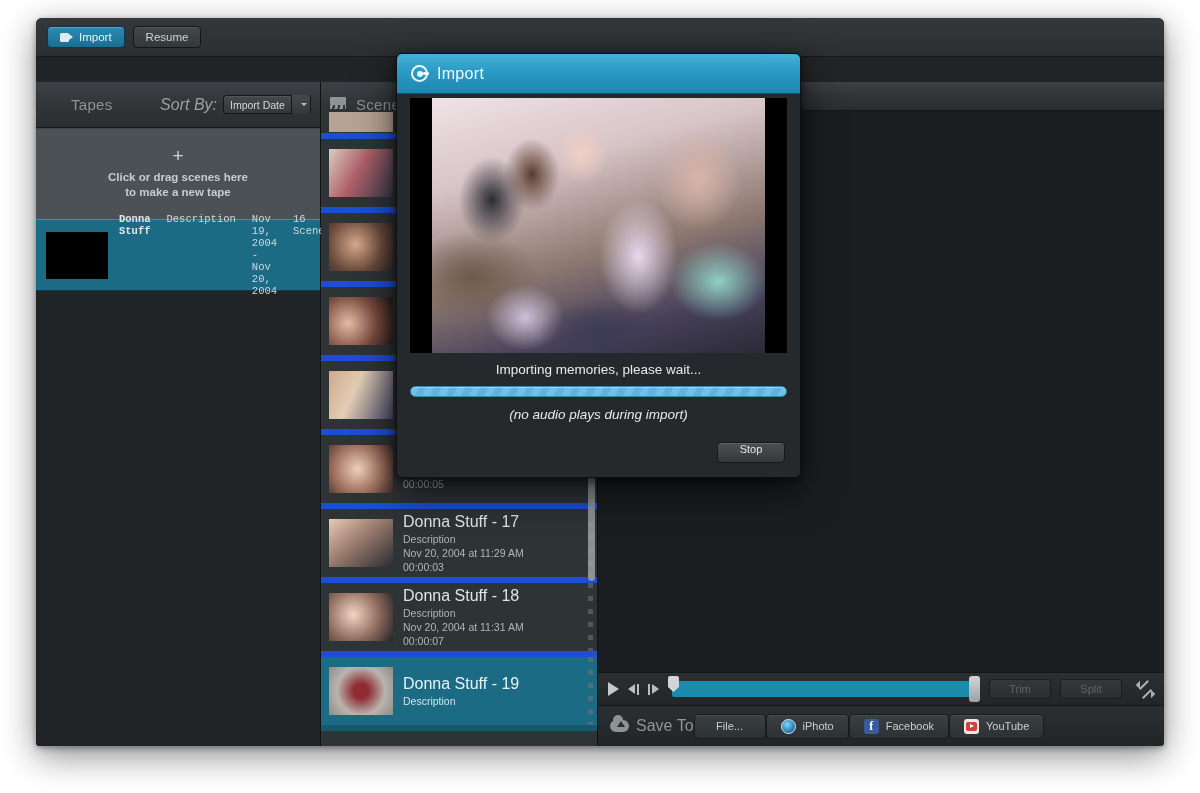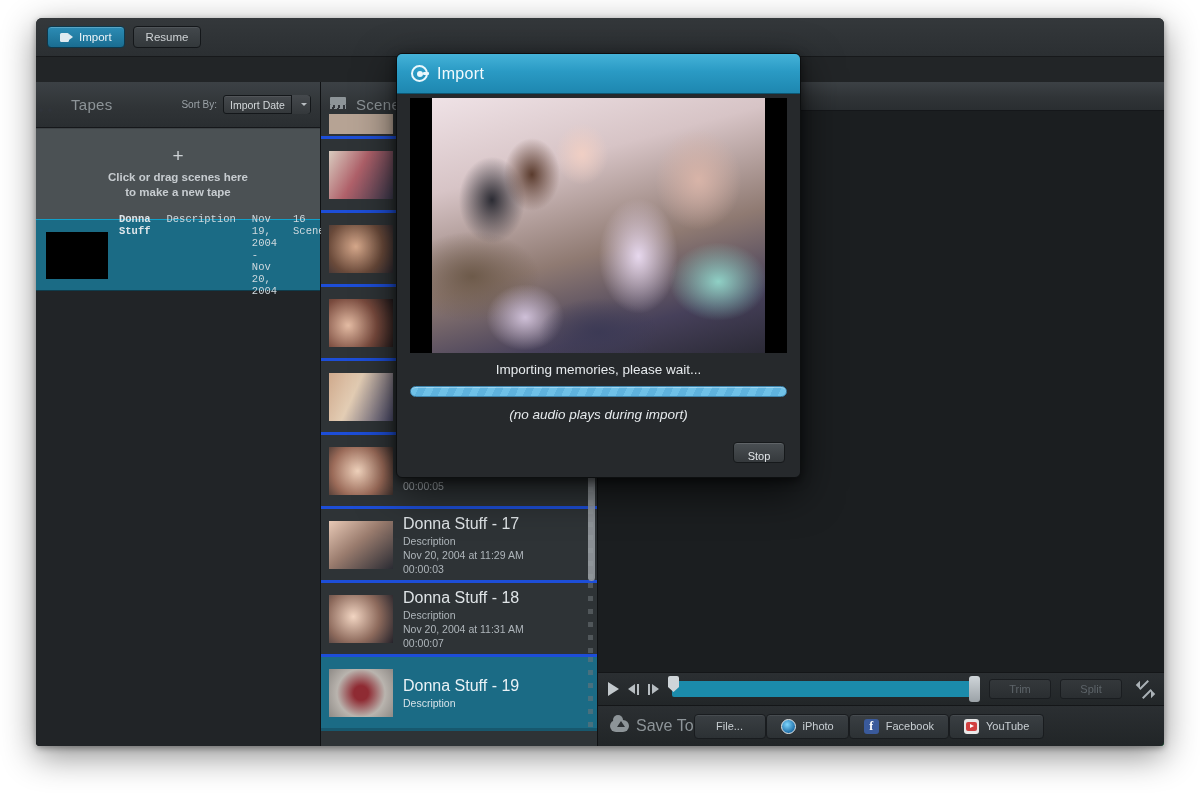--- a/index.html
+++ b/index.html
@@ -99,21 +99,21 @@
     position: absolute; left: 0; top: 0; width: 16px; height: 4px;
     background: repeating-linear-gradient(105deg, #8d9498 0 3px, #30343a 3px 5px);
   }
 
   
   .tapes-panel {
     position: absolute; left: 0; top: 0; width: 285px; bottom: 0;
     background: #212427; border-right: 1px solid #101214;
   }
   .sortby { margin-left: auto; display: flex; align-items: center; gap: 6px; }
-  .sortby-label { font-size: 10px; color: #9aa1a6; }
+  .sortby-label { font-size: 16px; color: #9aa1a6; font-style: italic; }
   .select {
     width: 88px; height: 19px; border-radius: 3px;
     border: 1px solid #14171a;
     background: linear-gradient(to bottom, #45494d, #34383b);
     display: flex; align-items: center; position: relative;
     box-shadow: inset 0 1px 0 rgba(255,255,255,.07);
   }
   .select span { font-size: 10.5px; color: #d3d7da; padding-left: 6px; }
   .select-arrow {
     position: absolute; right: 0; top: -1px; bottom: -1px; width: 19px;
@@ -149,21 +149,21 @@
   .tape-sub { font-size: 10.5px; color: #cfd9de; }
 
   
   .scenes-panel {
     position: absolute; left: 285px; top: 0; width: 277px; bottom: 0;
     background: #2e3336; border-right: 1px solid #101214;
   }
   .scenes-list { position: absolute; left: 0; right: 0; top: 29px; bottom: 0; overflow: hidden; }
   .scene-item {
     height: 74px; display: flex; align-items: center; gap: 10px;
-    padding: 0 8px 0 8px; border-bottom: 3px solid #1d4ed8;
+    padding: 0 8px 0 8px; border-bottom: 6px solid #1d4ed8;
     position: relative; background: #2e3336;
   }
   .scene-item.selected { background: #1b6b85; border-bottom-color: #17586e; }
   .scene-thumb {
     width: 64px; height: 48px; flex: none; background: #4a4f52;
     background-size: cover; background-position: center;
   }
   .scene-meta { display: flex; flex-direction: column; gap: 2px; min-width: 0; }
   .scene-name { font-size: 16px; color: #dfe4e7; font-weight: normal; }
   .scene-sub { font-size: 10.5px; color: #aeb5ba; }
@@ -324,23 +324,23 @@
     margin: 9px 0 0 0; height: 11px; border-radius: 6px;
     background: repeating-linear-gradient(115deg, #6fc1e8 0 7px, #5fb3de 7px 14px);
     border: 1px solid #3d84ad;
     box-shadow: inset 0 1px 0 rgba(255,255,255,.35);
   }
   .audio-note { text-align: center; font-size: 13.5px; color: #e6eaed; margin-top: 10px; font-style: italic; }
   .modal-footer {
     position: absolute; right: 15px; bottom: 14px;
   }
   .stop-btn {
-    width: 52px; height: 21px; border-radius: 4px;
+    width: 68px; height: 21px; border-radius: 4px;
     font-size: 11px; color: #e2e6e9;
-    display: flex; align-items: flex-end; justify-content: center;
+    display: flex; align-items: flex-start; justify-content: center;
     background: linear-gradient(to bottom, #4a4f53, #35393c);
     border: 1px solid #16191b;
     box-shadow: inset 0 1px 0 rgba(255,255,255,.12);
   }
 </style>
 </head>
 <body>
 
 <div id="root">
   <div class="window">

